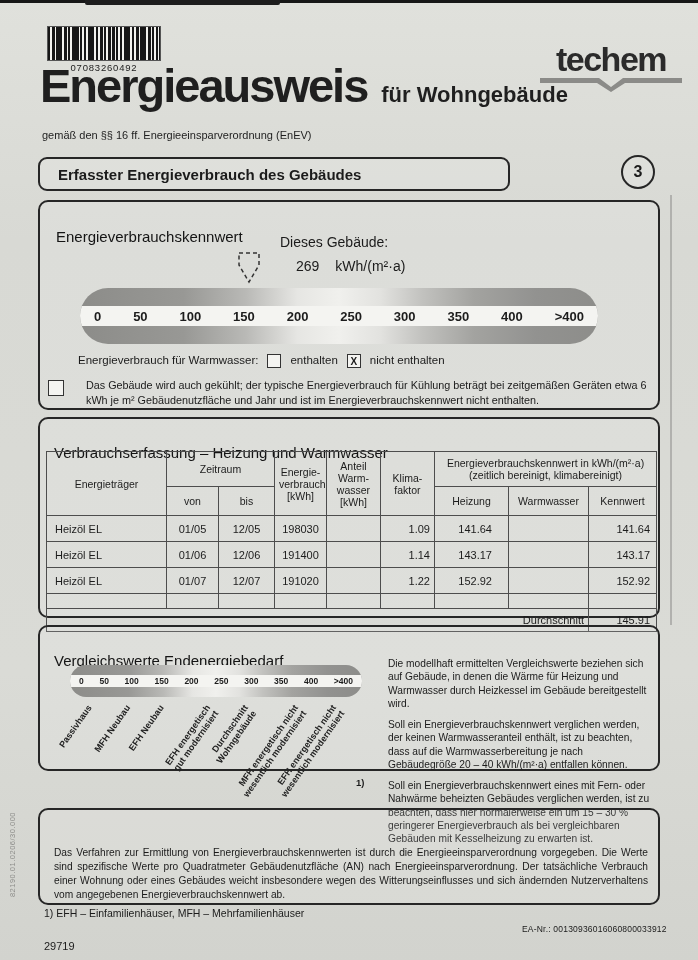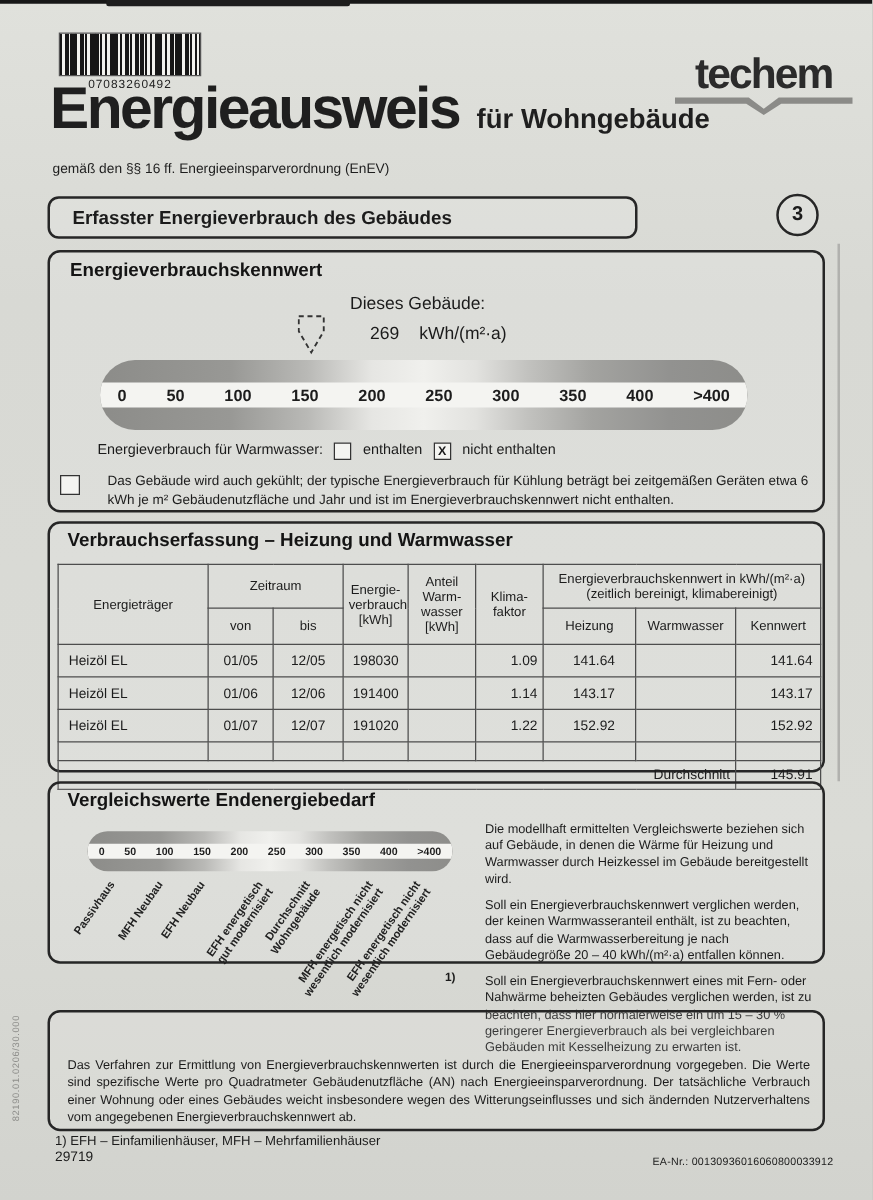--- a/index.html
+++ b/index.html
@@ -34,21 +34,21 @@
   .subtitle{left:42px;top:129px;font-size:11px;color:#1e1e1e;}
   
   .section-header{left:38px;top:157px;width:472px;height:34px;border:2px solid #262626;border-radius:9px;
                   display:flex;align-items:center;padding-left:18px;box-sizing:border-box;
                   font-size:15px;font-weight:700;background:rgba(255,255,255,.12);}
   .page-circle{left:621px;top:155px;width:34px;height:34px;border:2px solid #262626;border-radius:50%;
                box-sizing:border-box;display:flex;align-items:center;justify-content:center;
                font-size:16px;font-weight:700;background:rgba(255,255,255,.12);}
   
   .box{border:2px solid #262626;border-radius:10px;background:rgba(255,255,255,.12);box-sizing:border-box;}
-  .box-title{position:absolute;font-size:15px;font-weight:700;color:#141414;}
+  .box-title{position:absolute;font-size:15px;font-weight:400;color:#141414;margin-top:20px;}
   .box1{left:38px;top:200px;width:622px;height:210px;}
   .box2{left:38px;top:417px;width:622px;height:201px;}
   .box3{left:38px;top:625px;width:622px;height:146px;}
   .box4{left:38px;top:808px;width:622px;height:97px;}
   
   .dieses-label{left:240px;top:32px;font-size:14px;}
   .marker{left:198px;top:50px;}
   .value-line{left:256px;top:56px;display:flex;gap:16px;font-size:14px;}
   .scalebar{position:absolute;border-radius:999px;overflow:hidden;
       background:linear-gradient(90deg,#8c8c89 0%,#989895 20%,#b9b9b6 32%,#e6e6e3 42%,#f0f0ed 50%,
@@ -91,21 +91,21 @@
             font-size:9px;font-weight:700;line-height:1.15;color:#222;}
   .rl1{left:46px;} .rl2{left:84px;} .rl3{left:118px;} .rl4{left:164px;}
   .rl5{left:202px;} .rl6{left:252px;} .rl7{left:290px;}
   .footnote-mark{left:316px;top:150px;font-size:9.5px;font-weight:700;}
   .cmp-text{left:348px;top:30px;width:264px;}
   .cmp-text p{margin:0 0 7px;font-size:10.2px;line-height:1.32;}
   
   .erl-text{left:14px;top:36px;width:594px;font-size:10.2px;line-height:1.38;text-align:justify;}
   
   .f-footnote{left:44px;top:907px;font-size:10.5px;}
-  .f-code{left:44px;top:920px;font-size:11px;}
+  .f-code{left:44px;top:940px;font-size:11px;}
   .f-ea{left:522px;top:924px;font-size:8.5px;letter-spacing:.2px;}
 </style>
 </head>
 <body>
 
 <div class="page">
 
   <div class="abs top-edge"></div>
   <div class="abs top-blob"></div>
   <div class="abs scan-line-right"></div>

